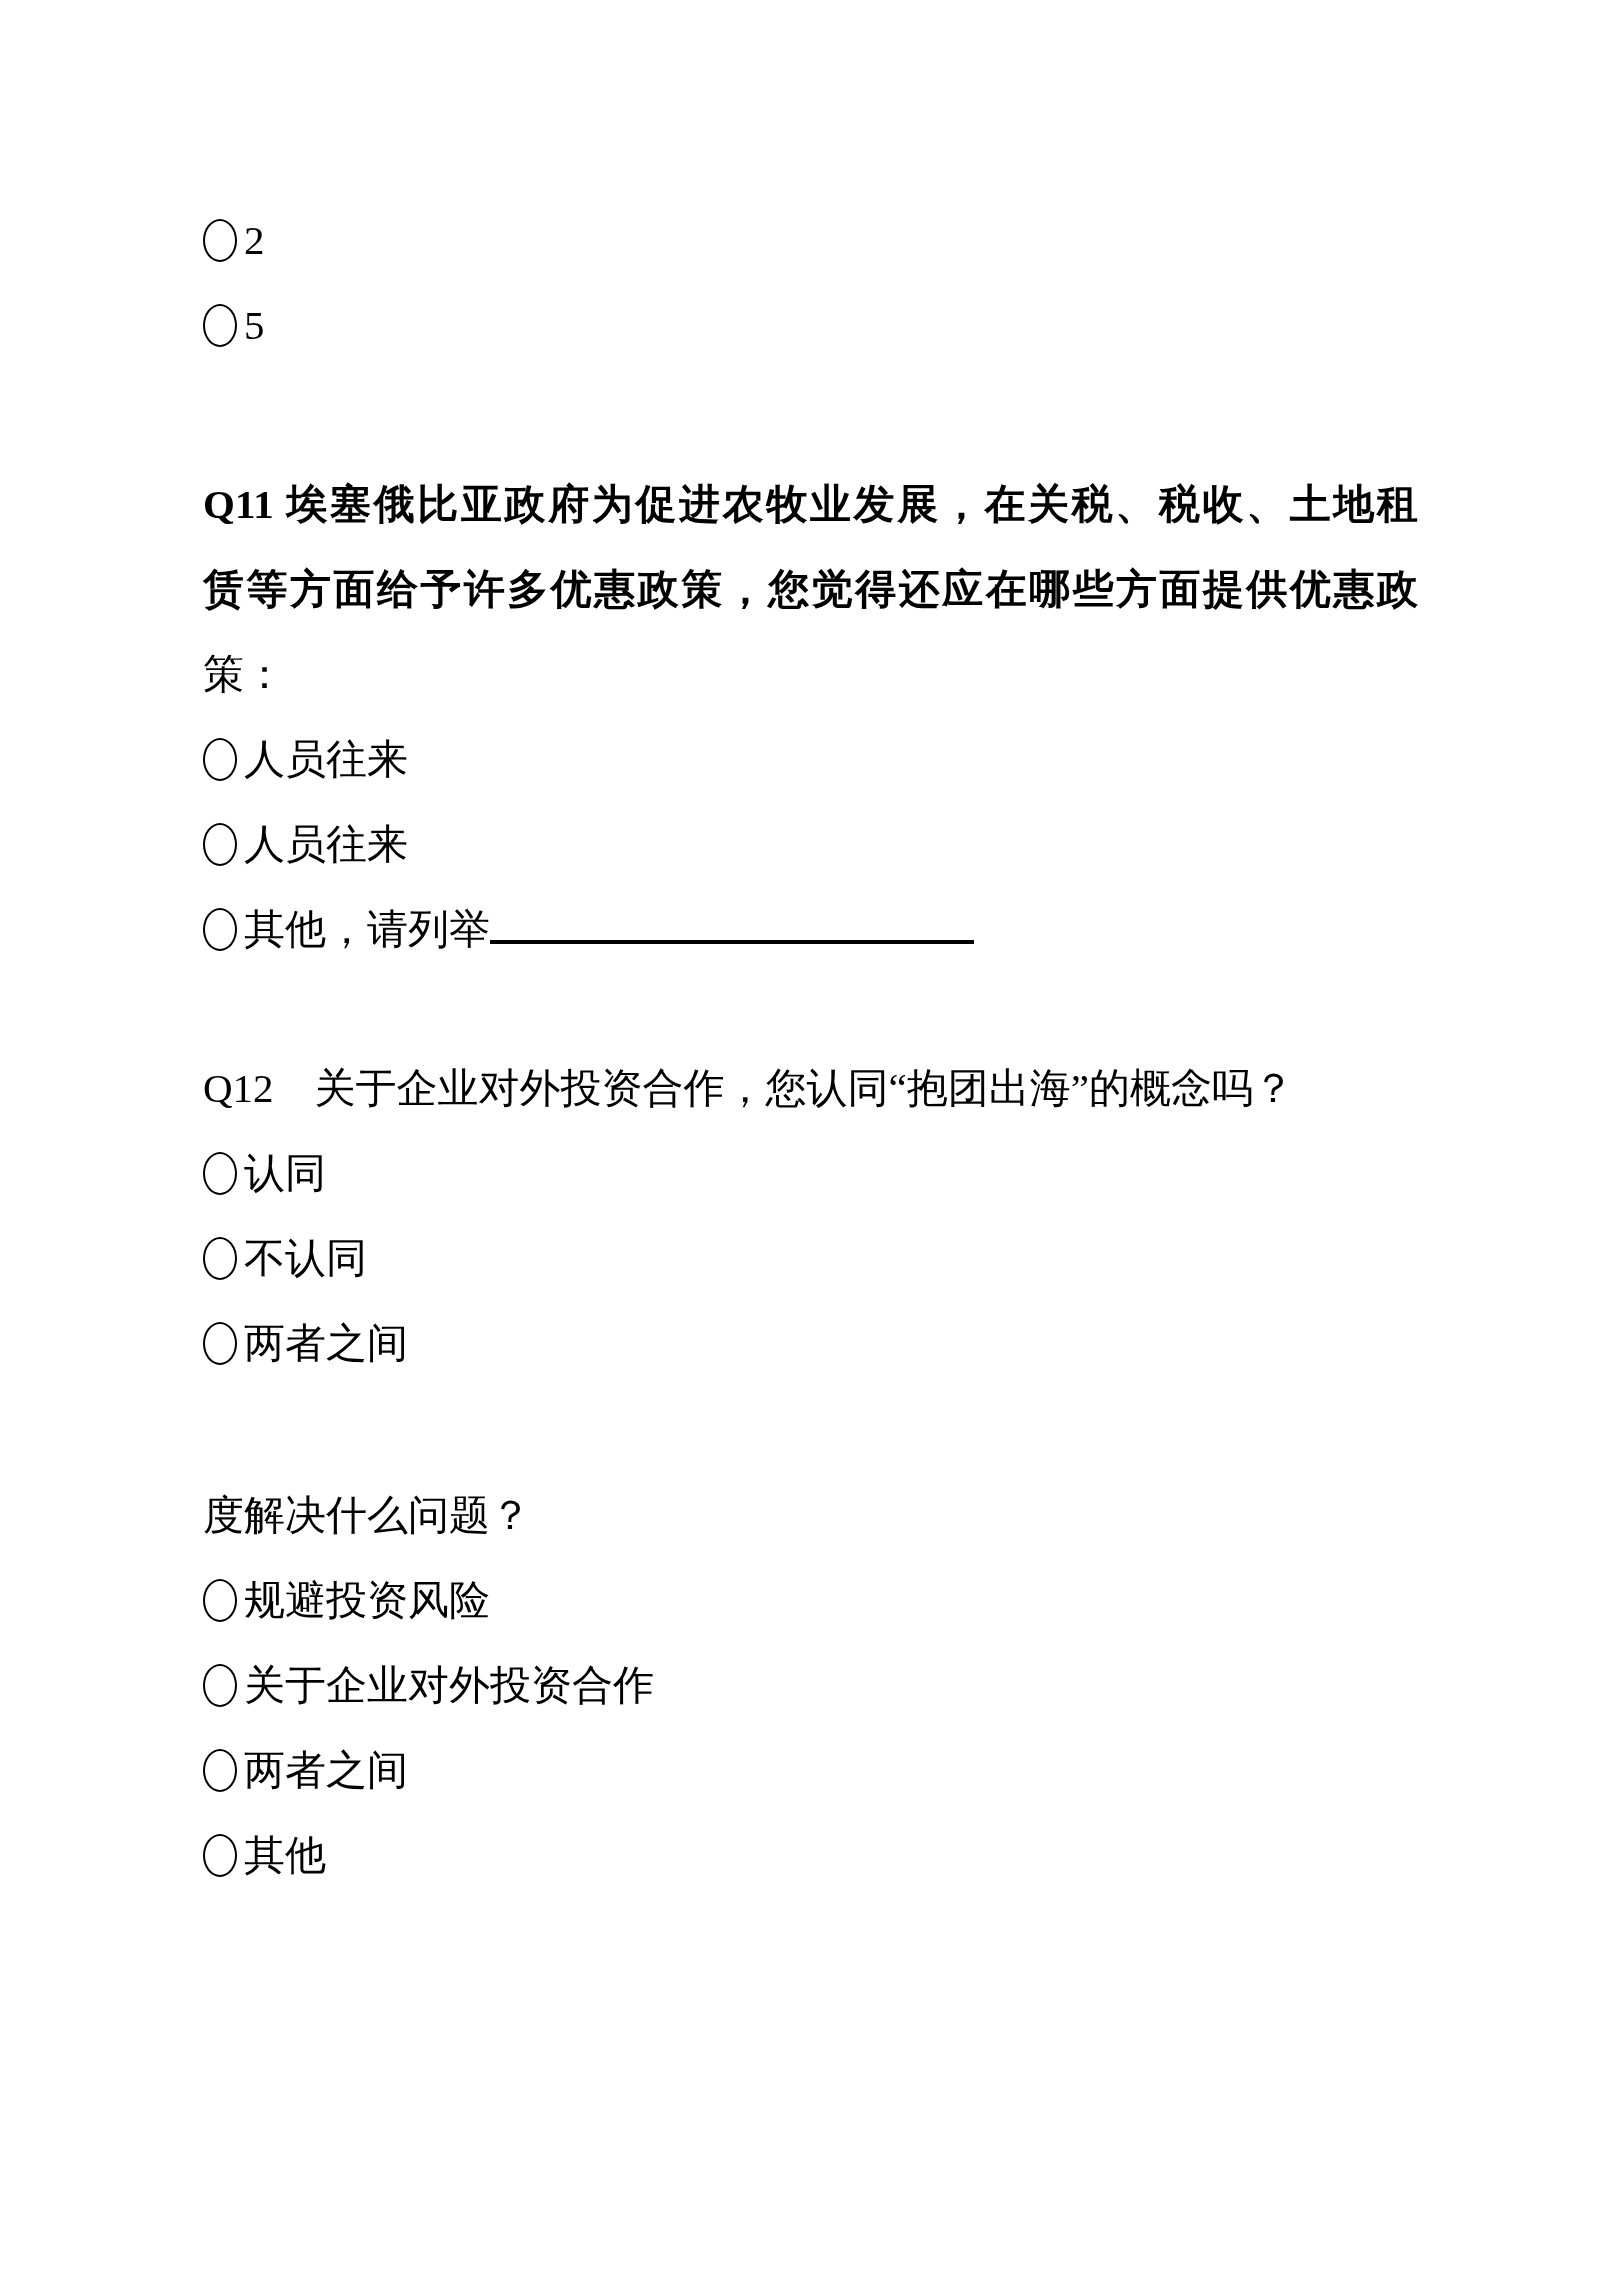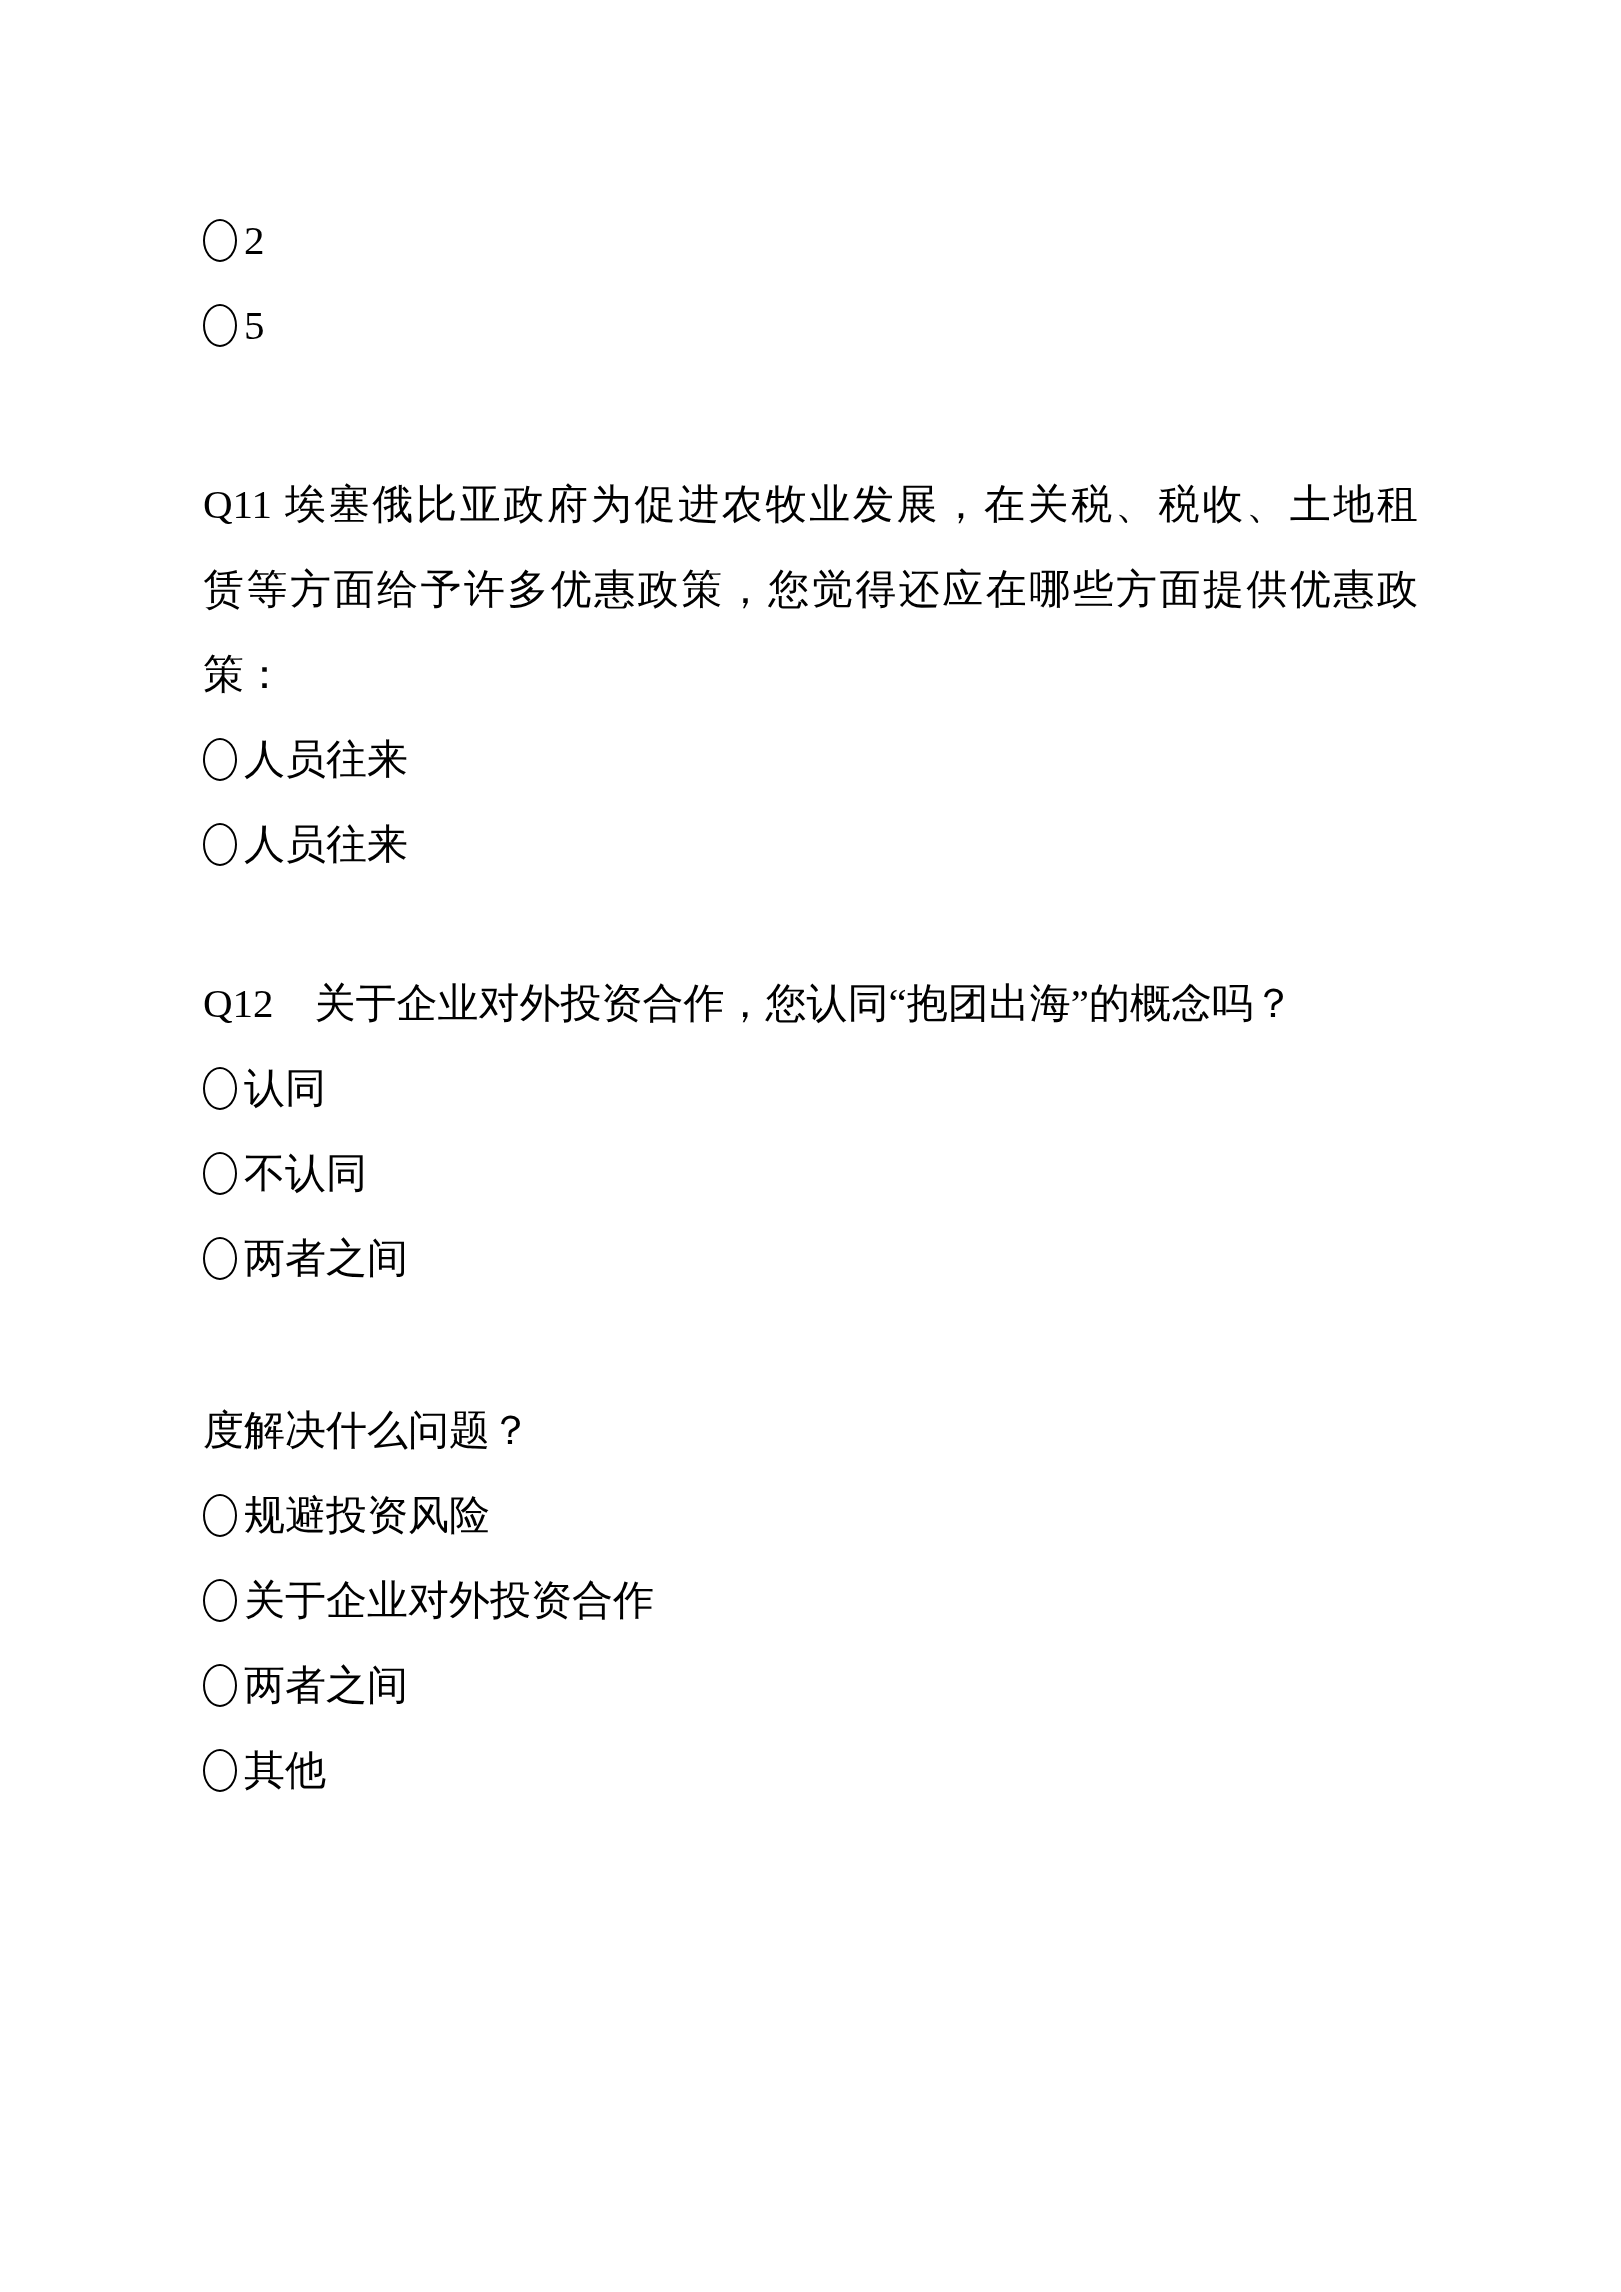--- a/index.html
+++ b/index.html
@@ -14,20 +14,21 @@
   .page { padding: 198px 203px 0 203px; }
   .line {
     height: 85px;
     line-height: 85px;
     font-size: 41px;
     color: #000;
   }
   .just {
     text-align: justify;
     text-align-last: justify;
+    font-weight: bold;
   }
   .opt { white-space: nowrap; }
   .radio {
     display: inline-block;
     width: 34px;
     height: 43px;
     border: 2.9px solid #000;
     border-radius: 50%;
     margin-right: 6.9px;
     vertical-align: -7.8px;
@@ -61,20 +62,23 @@
   <div class="line just">Q11 埃塞俄比亚政府为促进农牧业发展，在关税、税收、土地租</div>
   <div class="line just">赁等方面给予许多优惠政策，您觉得还应在哪些方面提供优惠政</div>
   <div class="line">策：</div>
 
   <div class="line opt">
     <span class="radio"></span><span>人员往来</span>
   </div>
   <div class="line opt">
     <span class="radio"></span><span>人员往来</span>
   </div>
+  <div class="line opt">
+    <span class="radio"></span><span>其他，请列举</span><span class="blank"></span>
+  </div>
 
   <div class="sp2"></div>
 
   <div class="line">Q12　关于企业对外投资合作，您认同“抱团出海”的概念吗？</div>
 
   <div class="line opt">
     <span class="radio"></span><span>认同</span>
   </div>
   <div class="line opt">
     <span class="radio"></span><span>不认同</span>

